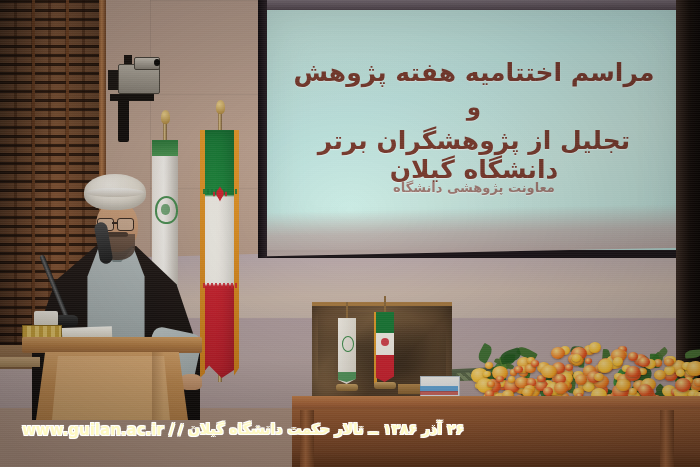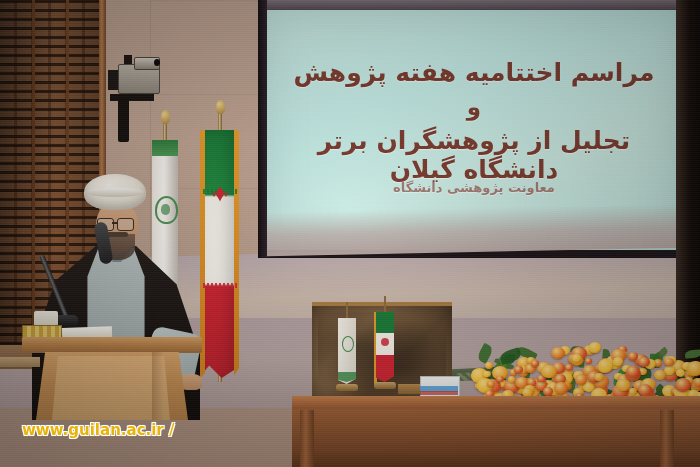--- a/index.html
+++ b/index.html
@@ -445,21 +445,21 @@
 
   
   .caption-layer{
     position:absolute;left:0;top:405px;width:700px;height:62px;
     pointer-events:none;
   }
   .cap{
     position:absolute;top:16px;
     font-family:"DejaVu Sans", sans-serif;
     font-weight:bold;font-size:14px;
-    color:#eab308;
+    color:#fef9c3;
     text-shadow:
       -1px -1px 0 #fff, 1px -1px 0 #fff,
       -1px  1px 0 #fff, 1px  1px 0 #fff,
       0 0 2px #fff;
     white-space:nowrap;
     direction:rtl;
   }
   .cap-url{left:22px;direction:ltr;font-size:15px;}
   .cap-mid{left:178px;}
   .cap-right{right:14px;}
@@ -786,15 +786,16 @@
   <div class="table-top"></div>
   <div class="table-front"></div>
   <div class="table-leg" style="left:300px"></div>
   <div class="table-leg" style="left:660px"></div>
 
   <div class="grade"></div>
   <div class="grain"></div>
 
   <div class="caption-layer">
     <div class="cap cap-url">www.guilan.ac.ir /</div>
+    <div class="cap cap-mid">۲۶ آذر ۱۳۸۶ ــ تالار حکمت دانشگاه گیلان  /</div>
   </div>
 
 </div>
 
 </body></html>

